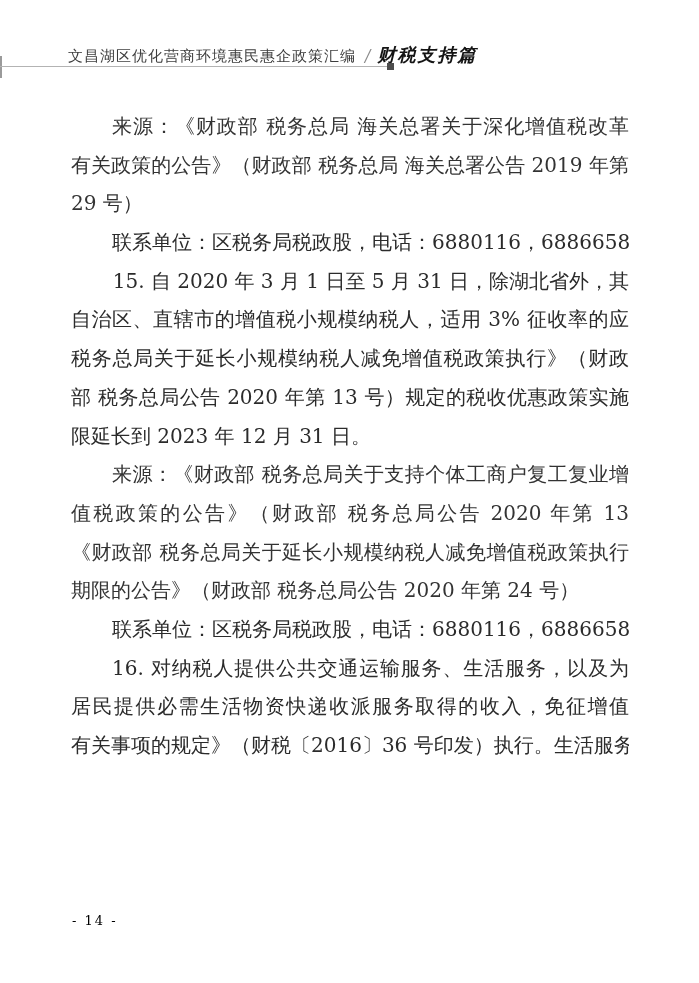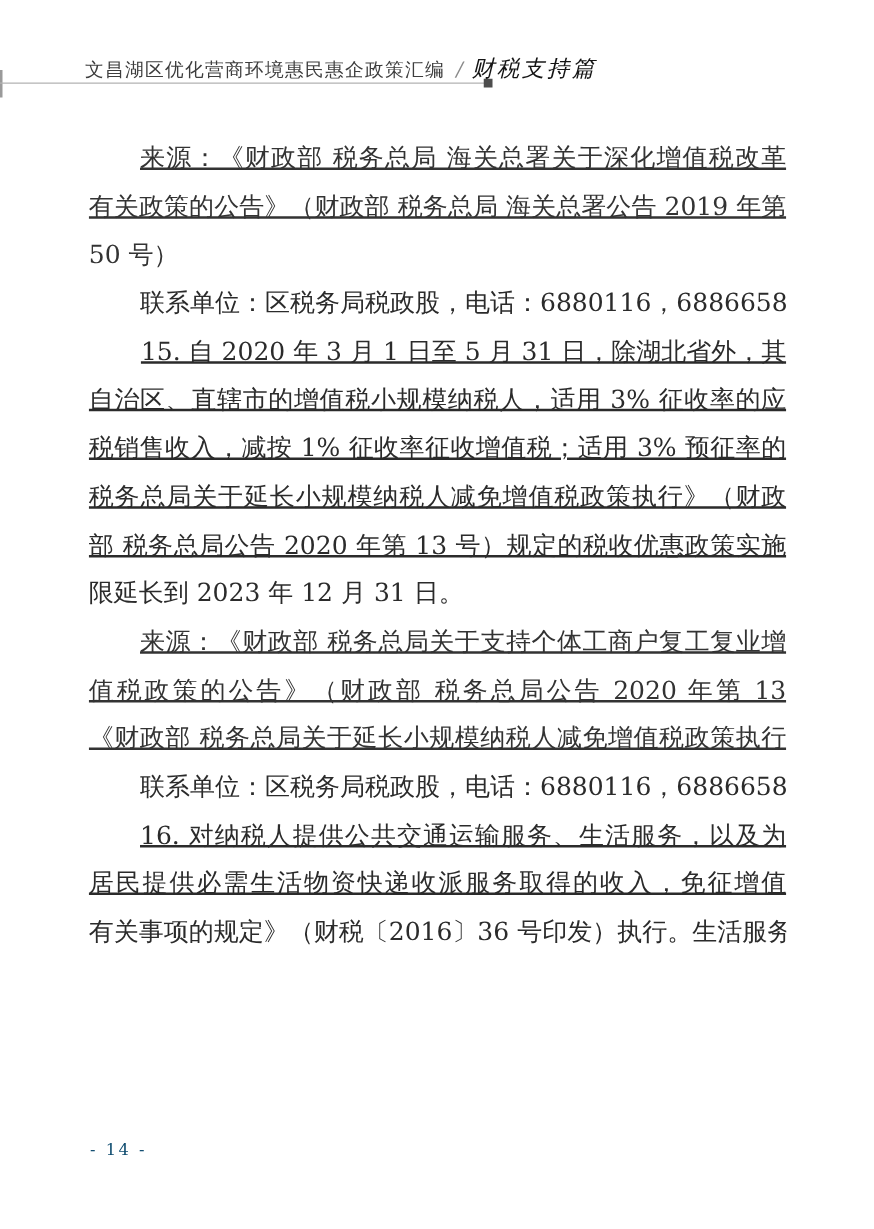--- a/index.html
+++ b/index.html
@@ -32,21 +32,21 @@
     color: #3d3d3d;
   }
   .header-sep {
     font-size: 16px;
     color: #8a8a8a;
     margin: 0 7px 0 9px;
     font-style: italic;
   }
   .section-title {
     font-size: 18px;
-    font-weight: normal;
+    font-weight: bold;
     font-style: italic;
     letter-spacing: 2px;
     color: #141414;
   }
   .header-rule {
     position: absolute;
     left: 0;
     top: 66px;
     width: 392px;
     height: 1px;
@@ -84,32 +84,31 @@
     height: 38.7px;
     line-height: 38.7px;
     overflow: hidden;
     white-space: nowrap;
     text-align: left;
   }
   .line.justify {
     white-space: normal;
     text-align: justify;
     text-align-last: justify;
-    text-decoration: underline;
   }
   .line.indent { text-indent: 41px; text-align: right; }
 
   
   .footer {
     position: absolute;
     left: 72px;
     top: 913px;
     font-size: 13px;
     letter-spacing: 2px;
-    color: #0c4a6e;
+    color: #000000;
   }
 </style>
 </head>
 <body>
 
 <div class="page">
 
   <div class="scan-edge"></div>
 
   <div class="header">
@@ -117,37 +116,37 @@
     <span class="header-sep">/</span>
     <span class="section-title">财税支持篇</span>
   </div>
   <div class="header-rule"></div>
   <div class="header-rule-dot"></div>
 
   <div class="body-text">
       <div class="paragraph source">
         <div class="line indent justify">来源：《财政部 税务总局 海关总署关于深化增值税改革</div>
         <div class="line justify">有关政策的公告》（财政部 税务总局 海关总署公告 2019 年第</div>
-        <div class="line">50 号）</div>
+        <div class="line">29 号）</div>
       </div>
       <div class="paragraph body">
         <div class="line indent">联系单位：区税务局税政股，电话：6880116，6886658</div>
       </div>
       <div class="paragraph body">
         <div class="line indent justify">15. 自 2020 年 3 月 1 日至 5 月 31 日，除湖北省外，其他省、</div>
         <div class="line justify">自治区、直辖市的增值税小规模纳税人，适用 3% 征收率的应</div>
-        <div class="line justify">税销售收入，减按 1% 征收率征收增值税；适用 3% 预征率的</div>
         <div class="line justify">税务总局关于延长小规模纳税人减免增值税政策执行》（财政</div>
         <div class="line justify">部 税务总局公告 2020 年第 13 号）规定的税收优惠政策实施期</div>
         <div class="line">限延长到 2023 年 12 月 31 日。</div>
       </div>
       <div class="paragraph source">
         <div class="line indent justify">来源：《财政部 税务总局关于支持个体工商户复工复业增</div>
         <div class="line justify">值税政策的公告》（财政部 税务总局公告 2020 年第 13 号）；</div>
         <div class="line justify">《财政部 税务总局关于延长小规模纳税人减免增值税政策执行</div>
+        <div class="line">期限的公告》（财政部 税务总局公告 2020 年第 24 号）</div>
       </div>
       <div class="paragraph body">
         <div class="line indent">联系单位：区税务局税政股，电话：6880116，6886658</div>
       </div>
       <div class="paragraph body">
         <div class="line indent justify">16. 对纳税人提供公共交通运输服务、生活服务，以及为</div>
         <div class="line justify">居民提供必需生活物资快递收派服务取得的收入，免征增值税。</div>
         <div class="line">有关事项的规定》（财税〔2016〕36 号印发）执行。生活服务、</div>
       </div>
     </div>

